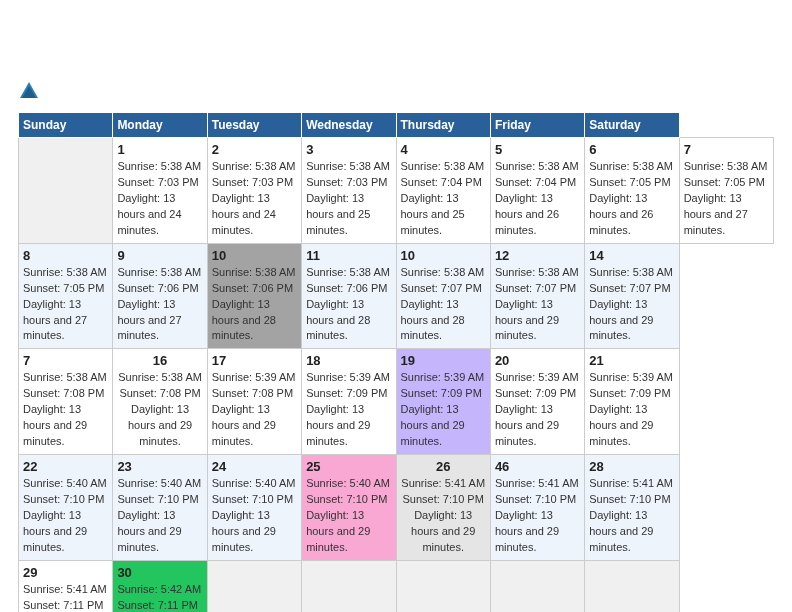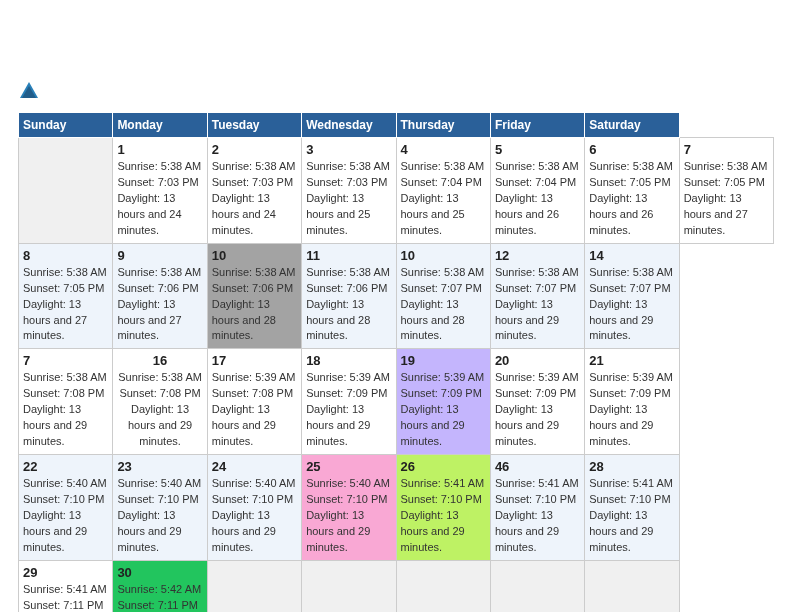--- a/index.html
+++ b/index.html
@@ -194,21 +194,21 @@
         </tr>
         <tr>
           <td style="background: rgb(238, 244, 251);"><span class="day-num">22</span>
         <span class="day-detail">Sunrise: 5:40 AM<br>Sunset: 7:10 PM<br>Daylight: 13 hours and 29 minutes.</span></td>
           <td style="background: rgb(238, 244, 251);"><span class="day-num">23</span>
         <span class="day-detail">Sunrise: 5:40 AM<br>Sunset: 7:10 PM<br>Daylight: 13 hours and 29 minutes.</span></td>
           <td style="background: rgb(238, 244, 251);"><span class="day-num">24</span>
         <span class="day-detail">Sunrise: 5:40 AM<br>Sunset: 7:10 PM<br>Daylight: 13 hours and 29 minutes.</span></td>
           <td style="background: #f9a8d4;"><span class="day-num">25</span>
         <span class="day-detail">Sunrise: 5:40 AM<br>Sunset: 7:10 PM<br>Daylight: 13 hours and 29 minutes.</span></td>
-          <td style="background: #bef264;"><span class="day-num">26</span>
+          <td style="background: #e5e5e5; text-align: center;"><span class="day-num">26</span>
         <span class="day-detail">Sunrise: 5:41 AM<br>Sunset: 7:10 PM<br>Daylight: 13 hours and 29 minutes.</span></td>
           <td style="background: rgb(238, 244, 251);"><span class="day-num">46</span>
         <span class="day-detail">Sunrise: 5:41 AM<br>Sunset: 7:10 PM<br>Daylight: 13 hours and 29 minutes.</span></td>
           <td style="background: rgb(238, 244, 251);"><span class="day-num">28</span>
         <span class="day-detail">Sunrise: 5:41 AM<br>Sunset: 7:10 PM<br>Daylight: 13 hours and 29 minutes.</span></td>
         </tr>
         <tr>
           <td style="background: rgb(255, 255, 255);"><span class="day-num">29</span>
         <span class="day-detail">Sunrise: 5:41 AM<br>Sunset: 7:11 PM<br>Daylight: 13 hours and 29 minutes.</span></td>
           <td style="background: #22c55e;"><span class="day-num">30</span>

